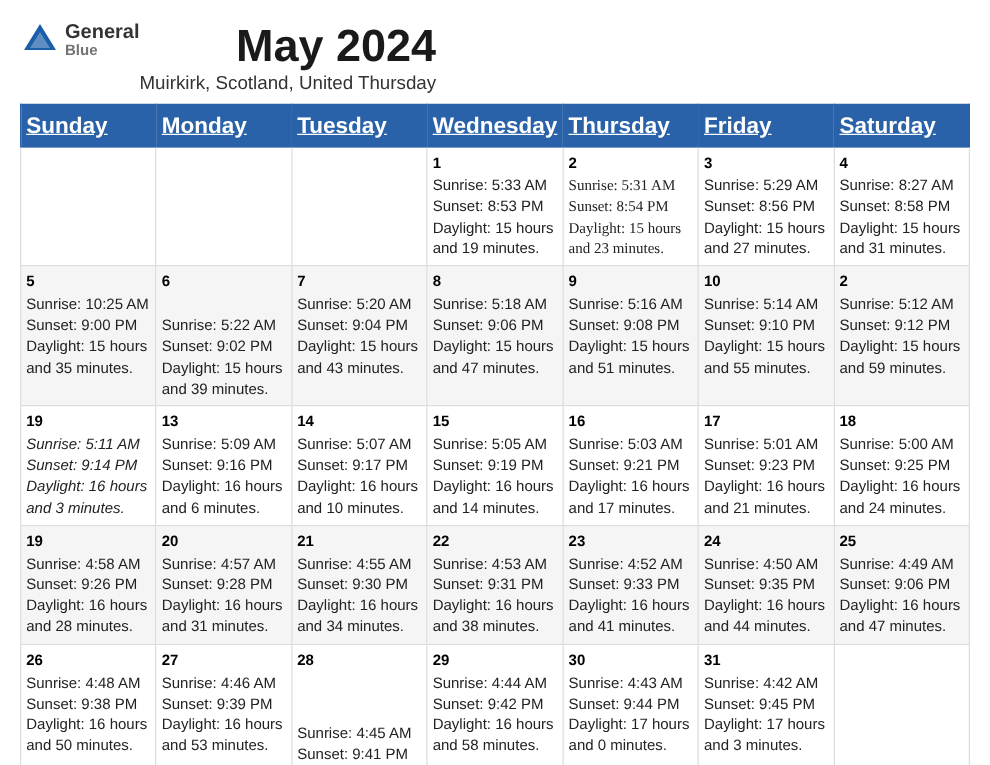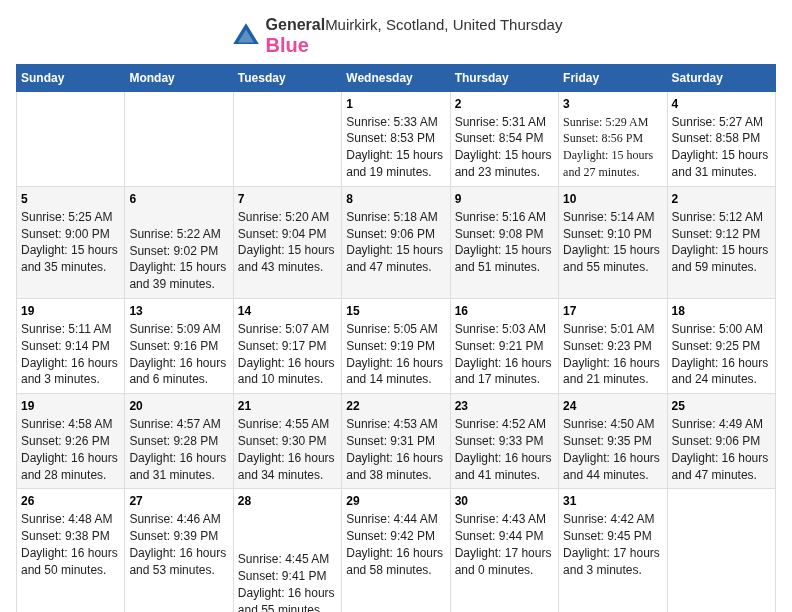--- a/index.html
+++ b/index.html
@@ -5,43 +5,43 @@
     * { box-sizing: border-box; margin: 0; padding: 0; }
     body {
       font-family: Arial, sans-serif;
       background: #fff;
       width: 792px;
       min-height: 612px;
       padding: 16px;
     }
     .header {
       display: flex;
-      justify-content: center;
+      justify-content: flex-start;
       align-items: flex-start;
       margin-bottom: 8px;
     }
     .logo {
       display: flex;
       align-items: center;
       gap: 4px;
     }
     .logo-text {
       display: flex;
       flex-direction: column;
       line-height: 1.1;
     }
     .logo-general {
       font-size: 16px;
       font-weight: bold;
       color: #333;
     }
     .logo-blue {
-      font-size: 20px;
-      font-weight: bold;
-      color: #ec4899;
+      font-size: 12px;
+      font-weight: bold;
+      color: #737373;
     }
     .logo-icon {
       width: 32px;
       height: 32px;
     }
     .title-area {
       text-align: right;
     }
     .month-title {
       font-size: 36px;
@@ -56,23 +56,24 @@
     table {
       width: 100%;
       border-collapse: collapse;
       font-size: 11px;
     }
     thead tr th {
       background-color: #2962a8;
       color: #fff;
       padding: 6px 4px;
       text-align: left;
-      font-size: 12px;
+      font-size: 18px;
       font-weight: bold;
       border: 1px solid #2962a8;
+      text-decoration: underline;
     }
     tbody tr {
       border-bottom: 1px solid #ccc;
     }
     tbody tr:nth-child(even) {
       background-color: #f5f5f5;
     }
     tbody tr:nth-child(odd) {
       background-color: #fff;
     }
@@ -103,20 +104,21 @@
     <svg class="logo-icon" viewBox="0 0 40 40" xmlns="http://www.w3.org/2000/svg">
       <polygon points="20,4 36,30 4,30" fill="#1a5fa8"></polygon>
       <polygon points="20,12 30,28 10,28" fill="#fff" opacity="0.3"></polygon>
     </svg>
     <div class="logo-text">
       <span class="logo-general">General</span>
       <span class="logo-blue">Blue</span>
     </div>
   </div>
   <div class="title-area">
+    <div class="month-title">May 2024</div>
     <div class="location">Muirkirk, Scotland, United Thursday</div>
   </div>
 </div>
 
 <table>
   <thead>
     <tr>
       <th>Sunday</th>
       <th>Monday</th>
       <th>Tuesday</th>
@@ -133,44 +135,44 @@
         <td></td>
         <td>
           <span class="day-number">1</span>
           <div class="day-detail" style="white-space: pre-line;">Sunrise: 5:33 AM
 Sunset: 8:53 PM
 Daylight: 15 hours
 and 19 minutes.</div>
         </td>
         <td>
           <span class="day-number">2</span>
-          <div class="day-detail" style="white-space: pre-line;">Sunrise: 5:31 AM
+          <div class="day-detail" style="white-space: pre-line; font-family: Liberation Serif, serif;">Sunrise: 5:31 AM
 Sunset: 8:54 PM
 Daylight: 15 hours
 and 23 minutes.</div>
         </td>
         <td>
           <span class="day-number">3</span>
-          <div class="day-detail" style="white-space: pre-line; font-family: Liberation Serif, serif;">Sunrise: 5:29 AM
+          <div class="day-detail" style="white-space: pre-line;">Sunrise: 5:29 AM
 Sunset: 8:56 PM
 Daylight: 15 hours
 and 27 minutes.</div>
         </td>
         <td>
           <span class="day-number">4</span>
-          <div class="day-detail" style="white-space: pre-line;">Sunrise: 5:27 AM
+          <div class="day-detail" style="white-space: pre-line;">Sunrise: 8:27 AM
 Sunset: 8:58 PM
 Daylight: 15 hours
 and 31 minutes.</div>
         </td>
       </tr>
       <tr>
         <td>
           <span class="day-number">5</span>
-          <div class="day-detail" style="white-space: pre-line;">Sunrise: 5:25 AM
+          <div class="day-detail" style="white-space: pre-line;">Sunrise: 10:25 AM
 Sunset: 9:00 PM
 Daylight: 15 hours
 and 35 minutes.</div>
         </td>
         <td>
           <span class="day-number">6</span>
           <div class="day-detail" style="white-space: pre-line; margin-top: 20px;">Sunrise: 5:22 AM
 Sunset: 9:02 PM
 Daylight: 15 hours
 and 39 minutes.</div>
@@ -207,21 +209,21 @@
           <span class="day-number">2</span>
           <div class="day-detail" style="white-space: pre-line;">Sunrise: 5:12 AM
 Sunset: 9:12 PM
 Daylight: 15 hours
 and 59 minutes.</div>
         </td>
       </tr>
       <tr>
         <td>
           <span class="day-number">19</span>
-          <div class="day-detail" style="white-space: pre-line;">Sunrise: 5:11 AM
+          <div class="day-detail" style="white-space: pre-line; font-style: italic;">Sunrise: 5:11 AM
 Sunset: 9:14 PM
 Daylight: 16 hours
 and 3 minutes.</div>
         </td>
         <td>
           <span class="day-number">13</span>
           <div class="day-detail" style="white-space: pre-line;">Sunrise: 5:09 AM
 Sunset: 9:16 PM
 Daylight: 16 hours
 and 6 minutes.</div>

